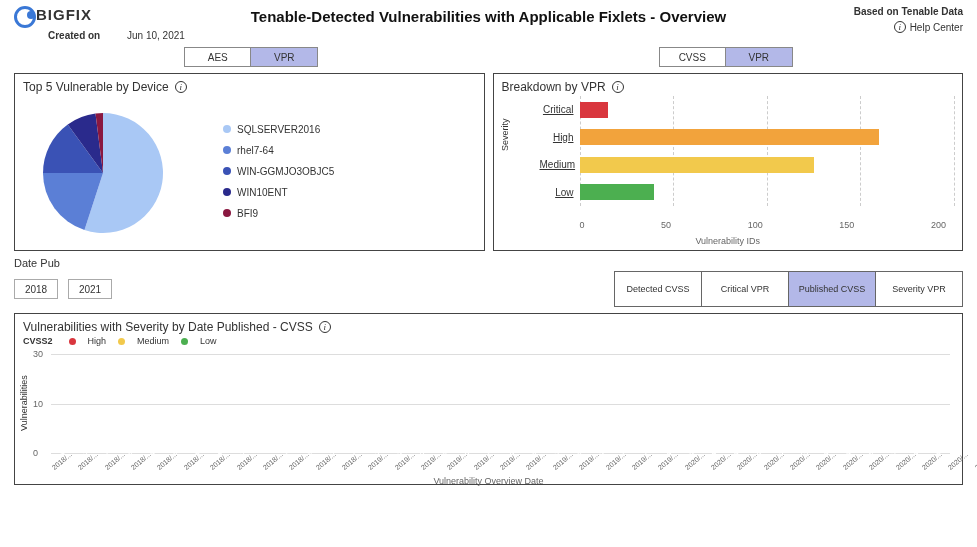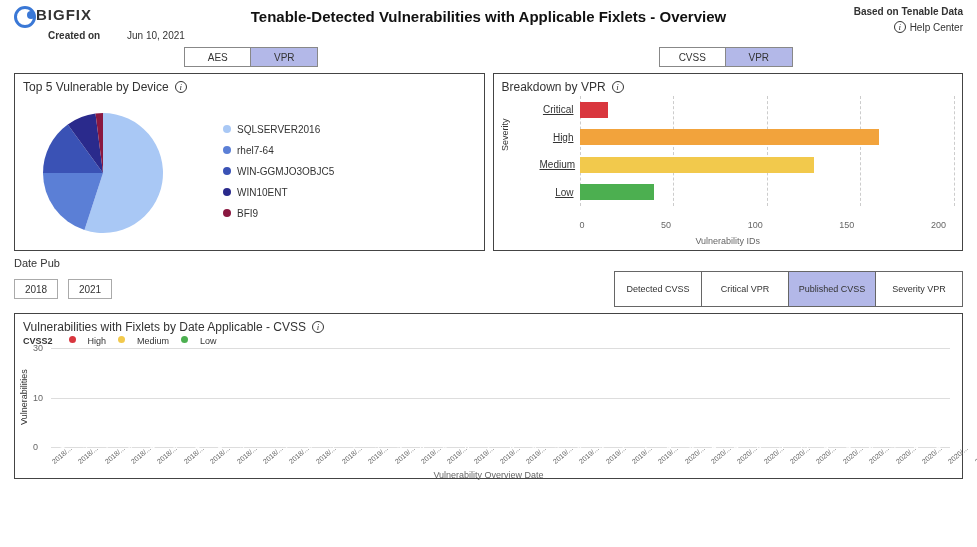--- a/index.html
+++ b/index.html
@@ -101,21 +101,21 @@
   }
   .tabs4 .tab{
     width:88px; height:36px; border:1px solid #666; display:flex;
     align-items:center; justify-content:center; font-size:9px; cursor:pointer;
     margin-left:-1px;
   }
   .tabs4 .tab.active{ background:#b3b8e8;}
   .bottom-panel{
     margin:4px 14px 0; border:1px solid #444; padding:6px 8px 2px;
   }
-  .cvss-legend{ font-size:9px; display:flex; gap:12px; margin:2px 0 2px;}
+  .cvss-legend{ font-size:9px; display:flex; align-items:center; gap:12px; margin:2px 0 8px;}
   .cvss-legend b{ font-weight:700; margin-right:4px;}
   .tiny-dot{ width:7px; height:7px; border-radius:50%;}
   .stacked-wrap{
     position:relative; height:128px; padding-left:28px; padding-bottom:28px;
   }
   .stacked-ylabel{
     position:absolute; left:-4px; top:60%; transform: rotate(-90deg);
     transform-origin:left top; font-size:9px;
   }
   .stacked-plot{
@@ -275,21 +275,21 @@
   <div class="tabs4">
     <div class="tab">Detected CVSS</div>
     <div class="tab">Critical VPR</div>
     <div class="tab active">Published CVSS</div>
     <div class="tab">Severity VPR</div>
   </div>
 </div>
 
 <div class="bottom-panel">
   <div class="panel-title">
-    <span>Vulnerabilities with Fixlets by Date Applicable - CVSS</span>
+    <span>Vulnerabilities with Severity by Date Published - CVSS</span>
     <span class="info-icon">i</span>
   </div>
   <div class="cvss-legend">
     <b>CVSS2</b>
     <span class="tiny-dot" style="background:#d9363e"></span>
     <span>High</span>
     <span class="tiny-dot" style="background:#f2c94c"></span>
     <span>Medium</span>
     <span class="tiny-dot" style="background:#4caf50"></span>
     <span>Low</span>

